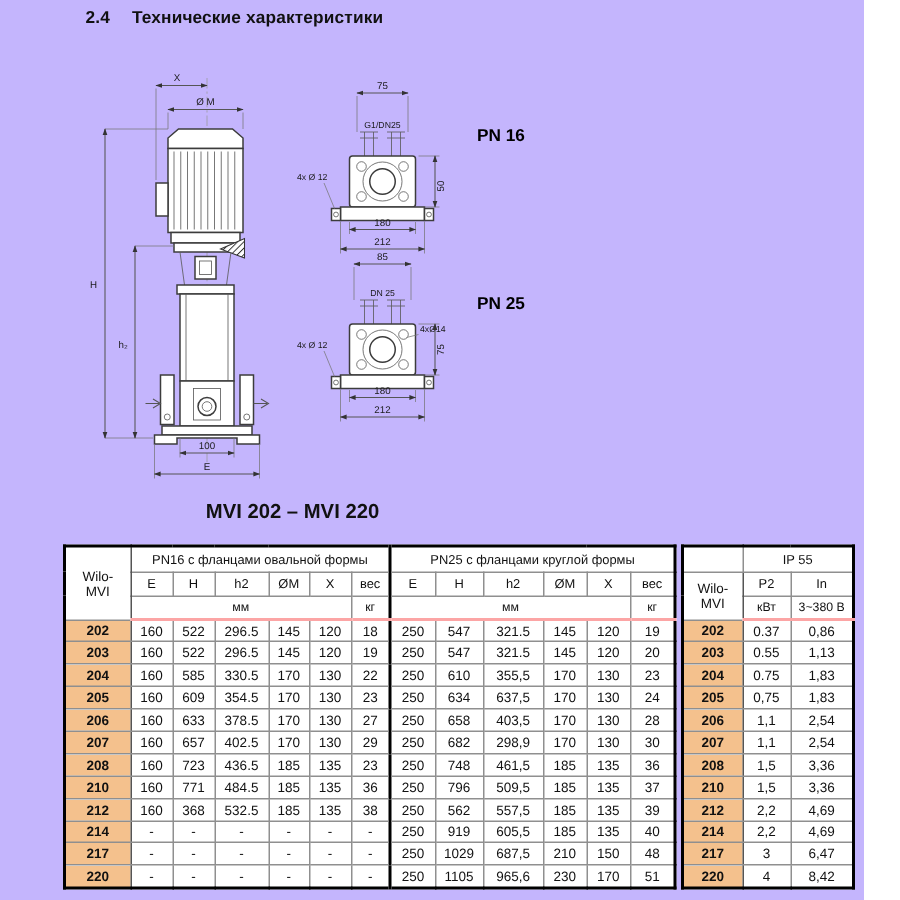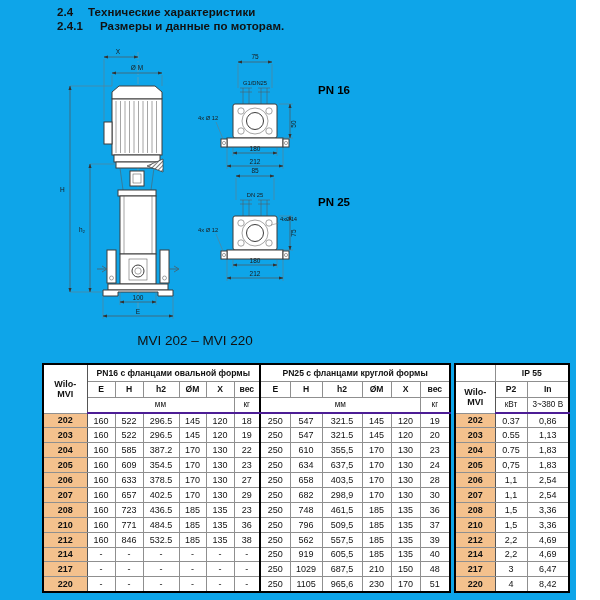--- a/index.html
+++ b/index.html
@@ -1,58 +1,55 @@
 <!DOCTYPE html>
 <html><head>
 <meta charset="utf-8">
 <style>
   *{margin:0;padding:0;box-sizing:border-box}
   html,body{width:600px;height:600px;background:#fff;font-family:"Liberation Sans",sans-serif;color:#111;overflow:hidden}
-  #page{position:relative;width:576px;height:600px;background:#0ea5e9}
+  #page{position:relative;width:576px;height:600px;background:#c4b5fd}
 
   .doc-heading{position:absolute;left:57px;font-weight:bold;font-size:11.5px;letter-spacing:.1px;white-space:nowrap}
   .doc-heading .num{display:inline-block}
   #h1{top:6px}  #h1 .num{width:31px}
   #h2{top:20px} #h2 .num{width:43px}
 
   #drawing{position:absolute;left:50px;top:40px}
   .out{stroke:#3c3c3c;stroke-width:1;fill:#fff}
   .thin{stroke:#5a5a5a;stroke-width:.55;fill:none}
   .dim{stroke:#555;stroke-width:.7;fill:none}
   .ext{stroke:#777;stroke-width:.5;fill:none}
   .cl{stroke:#9a9a9a;stroke-width:.5;fill:none;stroke-dasharray:7 2 1.5 2}
   .dlabel{font-size:6.5px;fill:#1a1a1a}
   .slabel{font-size:5.8px;fill:#1a1a1a}
   .flange-title{font-size:11.5px;font-weight:bold;fill:#000}
 
-  .mvi-title{position:absolute;left:85px;top:333px;width:220px;text-align:center;font-weight:normal;font-size:13.5px}
+  .mvi-title{position:absolute;left:85px;top:333px;width:220px;text-align:center;font-weight:bold;font-size:13.5px}
 
   table{border-collapse:collapse;table-layout:fixed;position:absolute;background:#fff;border:2px solid #000}
   th,td{border:1px solid #8f8f8f;text-align:center;vertical-align:middle;overflow:hidden;white-space:nowrap;padding:0}
-  thead th{font-weight:bold;font-size:8.6px}
-  thead tr.units th{font-weight:normal;font-size:8.2px;border-bottom:2px solid #4c1d95}
+  thead th{font-weight:normal;font-size:8.6px}
+  thead tr.units th{font-weight:normal;font-size:8.2px;border-bottom:2px solid #fca5a5}
   tbody td{font-size:9px;height:14.9px}
   td.model{background:#F4C18D;font-weight:bold;border-right:1.5px solid #555}
   th.model-h{font-size:9px;border-right:1.5px solid #555}
   .tL{border-left:2px solid #000}
   #dim-table{left:42px;top:363px;width:407px}
   #motor-table{left:454px;top:363px;width:114px}
   #dim-table thead tr,#motor-table thead tr{height:16px}
   #dim-table thead tr:first-child,#motor-table thead tr:first-child{height:17px}
 </style>
 </head>
 <body>
 
 <div id="page">
 
   <div class="doc-heading" id="h1">
     <span class="num">2.4</span><span>Технические характеристики</span>
-  </div>
-  <div class="doc-heading" id="h2">
-    <span class="num">2.4.1</span><span>Размеры и данные по моторам.</span>
   </div>
 
   <svg id="drawing" width="320" height="300" viewBox="0 0 320 300">
     <defs>
       <marker id="arr" viewBox="0 0 10 10" refX="9" refY="5" markerWidth="6.5" markerHeight="6.5" orient="auto-start-reverse">
         <path d="M0,1.5 L10,5 L0,8.5 Z" fill="#333"></path>
       </marker>
       <pattern id="hatch" width="3" height="3" patternUnits="userSpaceOnUse" patternTransform="rotate(45)">
         <rect width="3" height="3" fill="#fff"></rect>
         <line x1="0" y1="0" x2="0" y2="3" stroke="#333" stroke-width="1.3"></line>
@@ -268,21 +265,21 @@
           <td>547</td>
           <td>321.5</td>
           <td>145</td>
           <td>120</td>
           <td>20</td>
         </tr>
         <tr>
           <td class="model">204</td>
           <td>160</td>
           <td>585</td>
-          <td>387.2</td>
+          <td>330.5</td>
           <td>170</td>
           <td>130</td>
           <td>22</td>
           <td class="tL">250</td>
           <td>610</td>
           <td>355,5</td>
           <td>170</td>
           <td>130</td>
           <td>23</td>
         </tr>
@@ -357,21 +354,21 @@
           <td class="tL">250</td>
           <td>796</td>
           <td>509,5</td>
           <td>185</td>
           <td>135</td>
           <td>37</td>
         </tr>
         <tr>
           <td class="model">212</td>
           <td>160</td>
-          <td>846</td>
+          <td>368</td>
           <td>532.5</td>
           <td>185</td>
           <td>135</td>
           <td>38</td>
           <td class="tL">250</td>
           <td>562</td>
           <td>557,5</td>
           <td>185</td>
           <td>135</td>
           <td>39</td>

